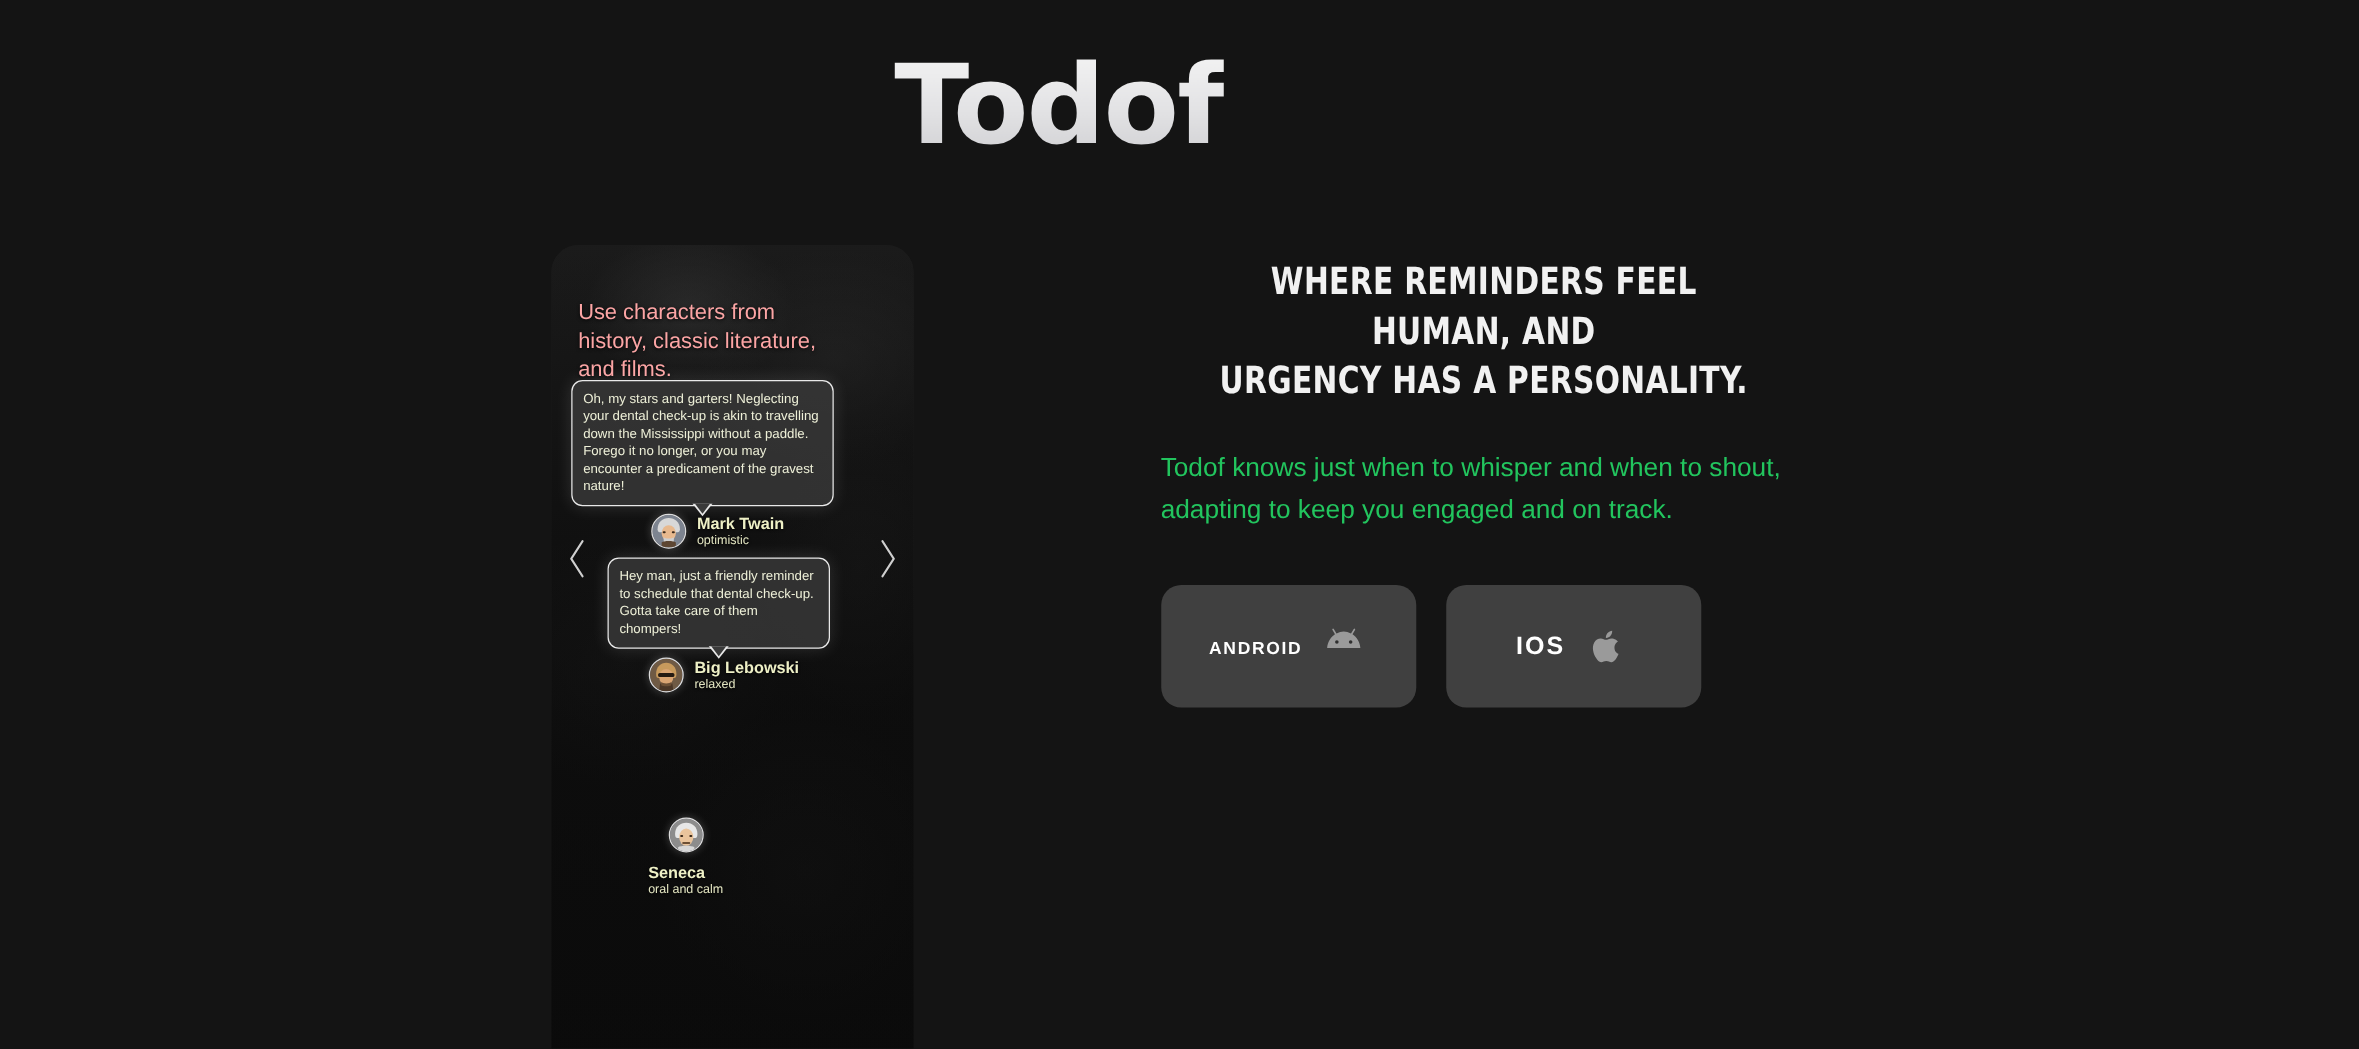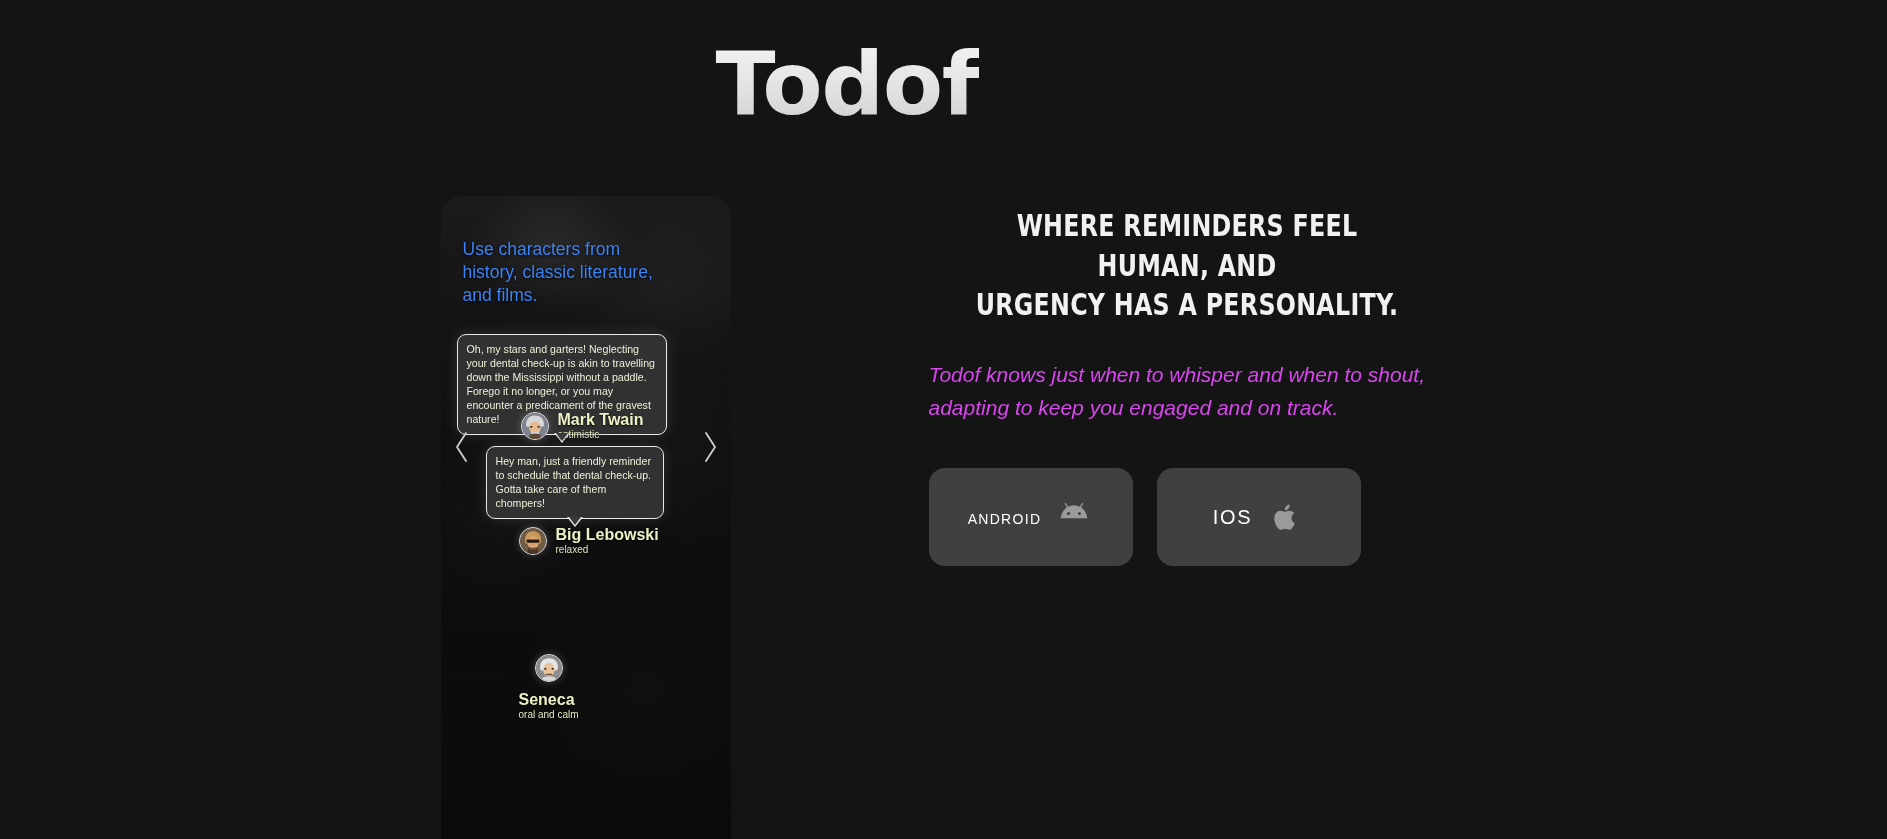--- a/index.html
+++ b/index.html
@@ -69,21 +69,21 @@
     background:linear-gradient(180deg, rgba(8,8,8,.30) 0%, rgba(8,8,8,.55) 40%, rgba(8,8,8,.72) 100%);
   }
   .phone-inner { position:absolute; inset:0; padding:0 16px; }
 
   .phone-heading {
     position:absolute;
     left:22px; top:42px;
     width:200px;
     font-size:17.5px;
     line-height:1.32;
-    color:#3b82f6;
+    color:#fca5a5;
     font-weight:400;
     text-shadow:0 1px 3px rgba(0,0,0,.9);
   }
 
   
   .bubble {
     position:absolute;
     border:1.4px solid #e9e9e9;
     border-radius:9px;
     background:rgba(58,58,58,.80);
@@ -108,21 +108,21 @@
     position:absolute;
     bottom:-6.5px; left:50%;
     margin-left:-6px;
     z-index:2;
     width:0; height:0;
     border-left:6px solid transparent;
     border-right:6px solid transparent;
     border-top:8px solid #3a3a3a;
   }
 
-  #bubble-0 { left:16px;  top:138px; width:210px; }
+  #bubble-0 { left:16px;  top:108px; width:210px; }
   #bubble-1 { left:45px;  top:250px; width:178px; }
   #bubble-2 { left:10px;  top:373px; width:213px; }
 
   
   .char-row {
     position:absolute;
     display:flex; align-items:center; gap:9px;
   }
   #char-0 { left:80px;  top:215px; }
   #char-1 { left:78px;  top:330px; }
@@ -135,21 +135,21 @@
     overflow:hidden;
     flex:0 0 auto;
     box-shadow:0 0 8px rgba(255,255,255,.22);
     position:relative;
     background:#6b6b75;
   }
   .avatar svg { display:block; width:100%; height:100%; }
 
   .char-meta { line-height:1.12; }
   .char-name {
-    font-size:16px; font-weight:700; color:#eef0c6;
+    font-size:13px; font-weight:700; color:#eef0c6;
     text-shadow:0 1px 2px rgba(0,0,0,.85);
     white-space:nowrap;
   }
   .char-mood {
     font-size:10px; color:#e4e6c2; font-weight:400;
     text-shadow:0 1px 2px rgba(0,0,0,.85);
   }
 
   
   .chev {
@@ -177,46 +177,45 @@
     color:#f1f1f1;
     text-align:center;
     text-transform:uppercase;
     transform:scaleX(.88);
     transform-origin:center top;
   }
   .subcopy {
     margin-top:34px;
     font-size:21px;
     line-height:1.56;
-    color:#d946ef;
+    color:#22c55e;
     font-weight:400;
     text-align:left;
     padding-left:2px;
-    font-style:italic;
   }
 
   .store-row {
     margin-top:44px;
     display:flex;
     gap:24px;
     padding-left:2px;
   }
   .store-btn {
     width:204px; height:98px;
     border-radius:16px;
     background:#404040;
     display:flex;
     align-items:center;
     justify-content:center;
     gap:14px;
     cursor:pointer;
   }
   .store-label {
     color:#ffffff;
-    font-weight:400;
+    font-weight:700;
     font-size:20px;
     letter-spacing:1.3px;
     font-variant:small-caps;
     text-transform:lowercase;
   }
   .store-label.upper { text-transform:uppercase; font-variant:normal; letter-spacing:1.6px;text-align:right; }
   .store-icon { width:38px; height:38px; display:block; }
   .store-icon svg { width:100%; height:100%; display:block; }
 </style>
 </head>

